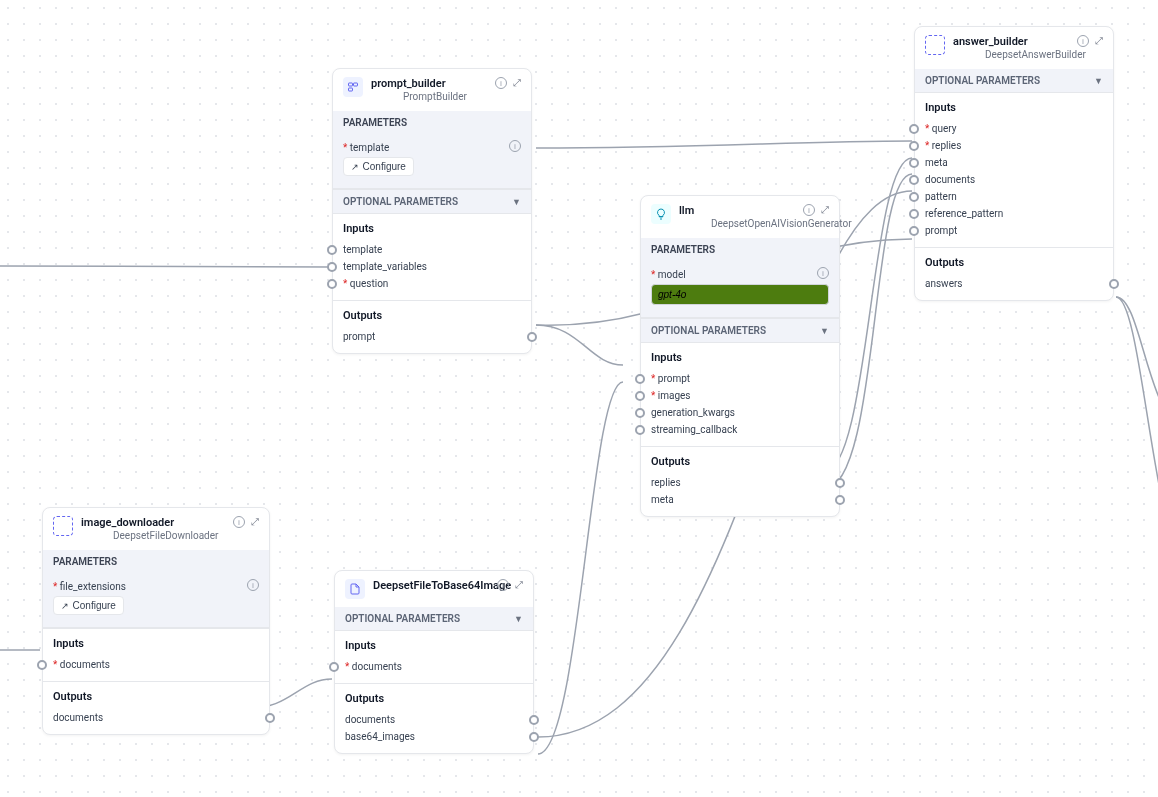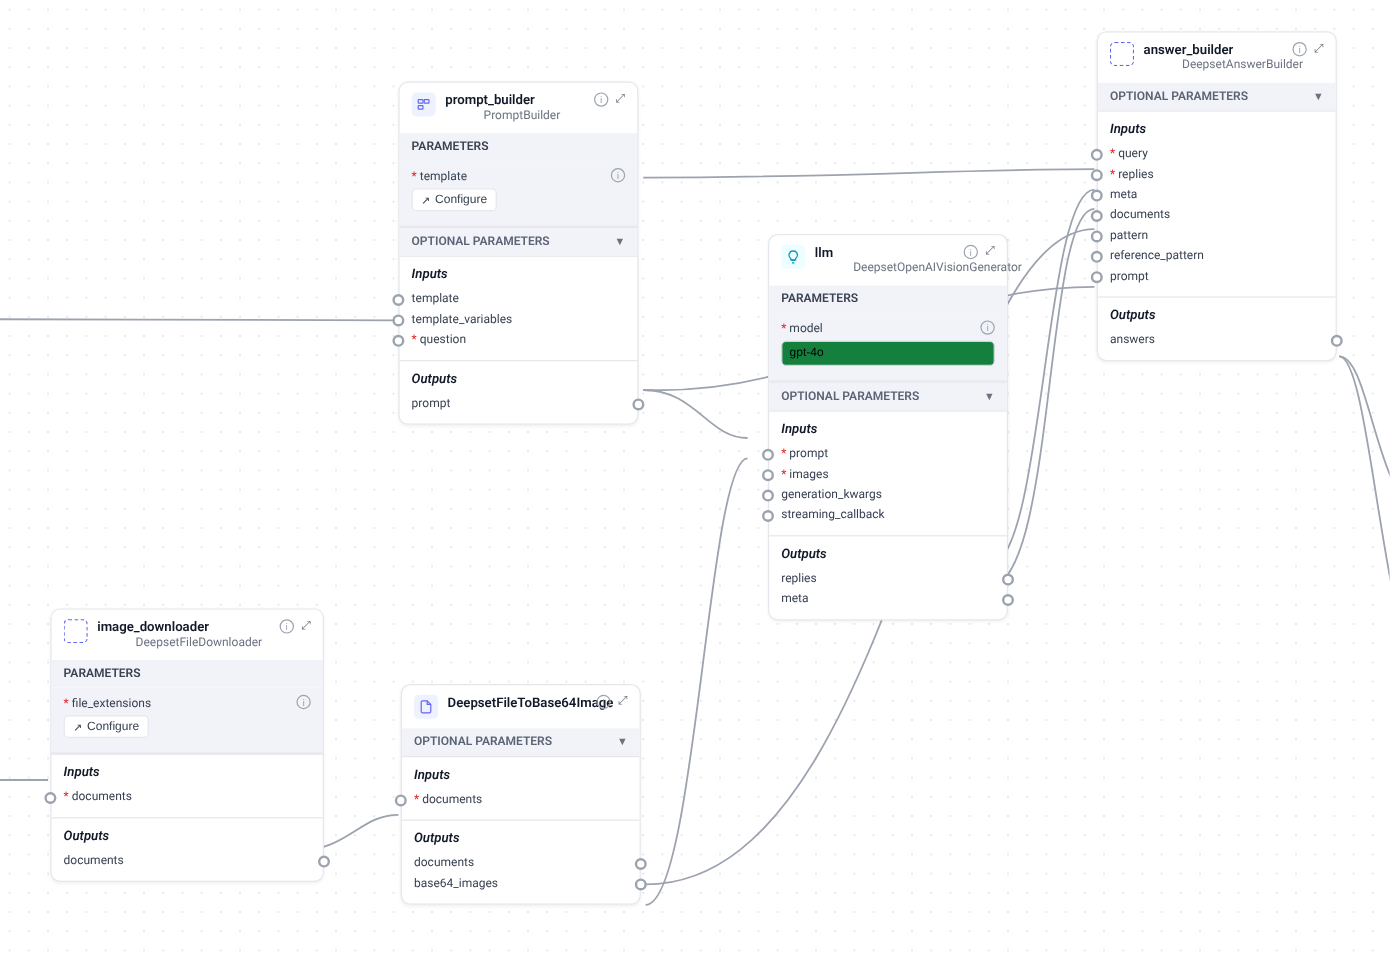--- a/index.html
+++ b/index.html
@@ -77,24 +77,25 @@
     margin-top: 4px;
     cursor: pointer;
   }
   .text-input {
     width: 100%;
     border: 1px solid #d1d5db;
     border-radius: 4px;
     padding: 4px 6px;
     font-size: 10px;
     margin-top: 4px;
-    background: #15803d;
+    background: #4d7c0f;
+    font-style: italic;
   }
   .plain-section { padding: 8px 10px; }
-  .plain-hdr { font-weight: 600; font-size: 11px; margin-bottom: 6px; font-style: italic; }
+  .plain-hdr { font-weight: 600; font-size: 11px; margin-bottom: 6px; }
   .port-row {
     position: relative;
     font-size: 10px;
     color: #374151;
     padding: 3px 0;
   }
   .port-row.req::before { content: "* "; color: #dc2626; }
   .port-handle {
     position: absolute;
     width: 10px; height: 10px;

